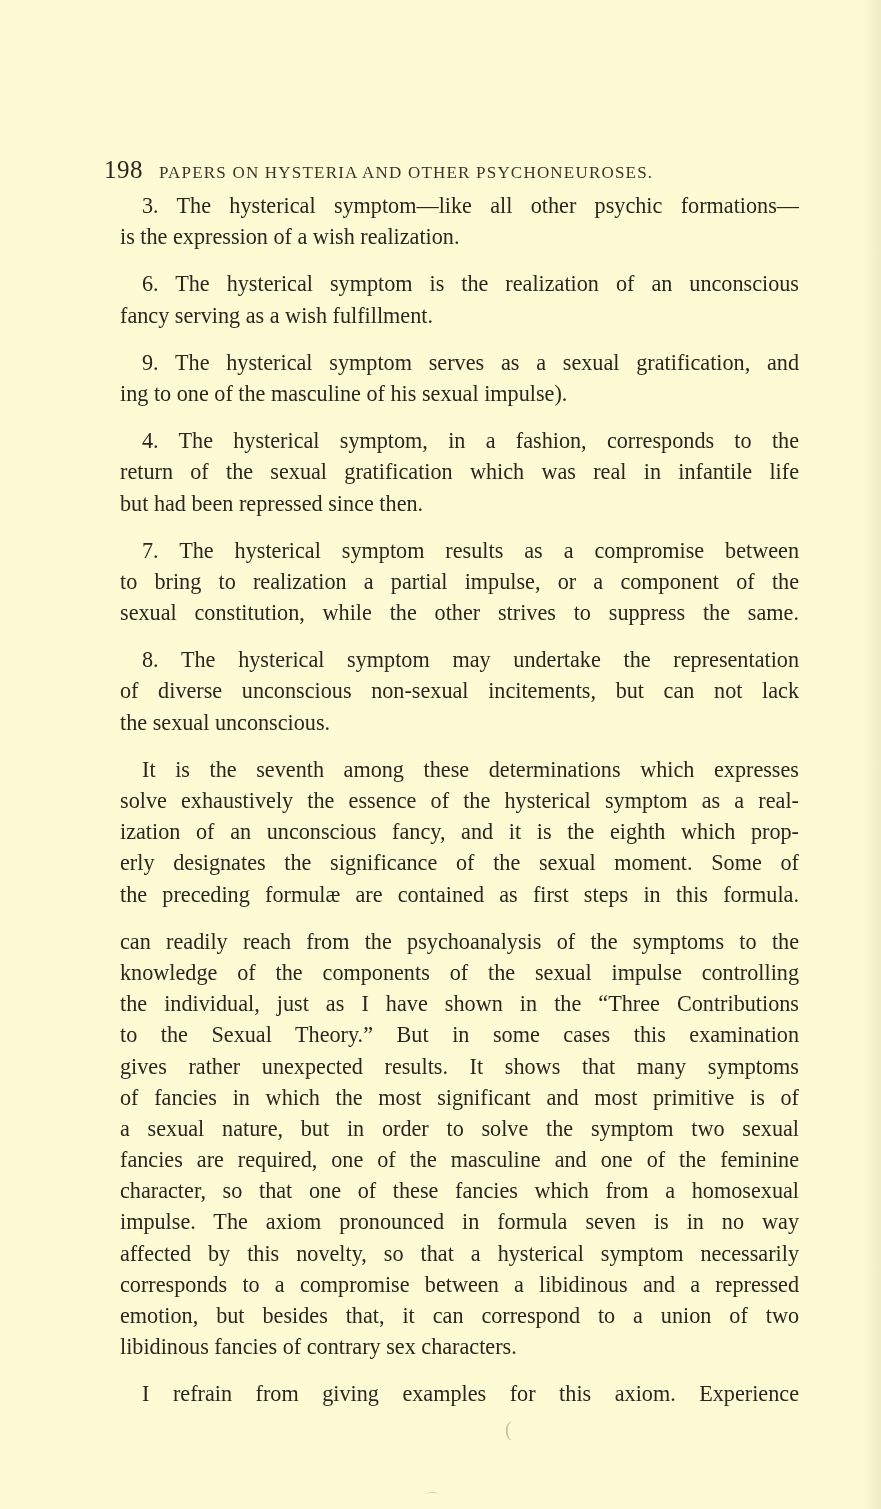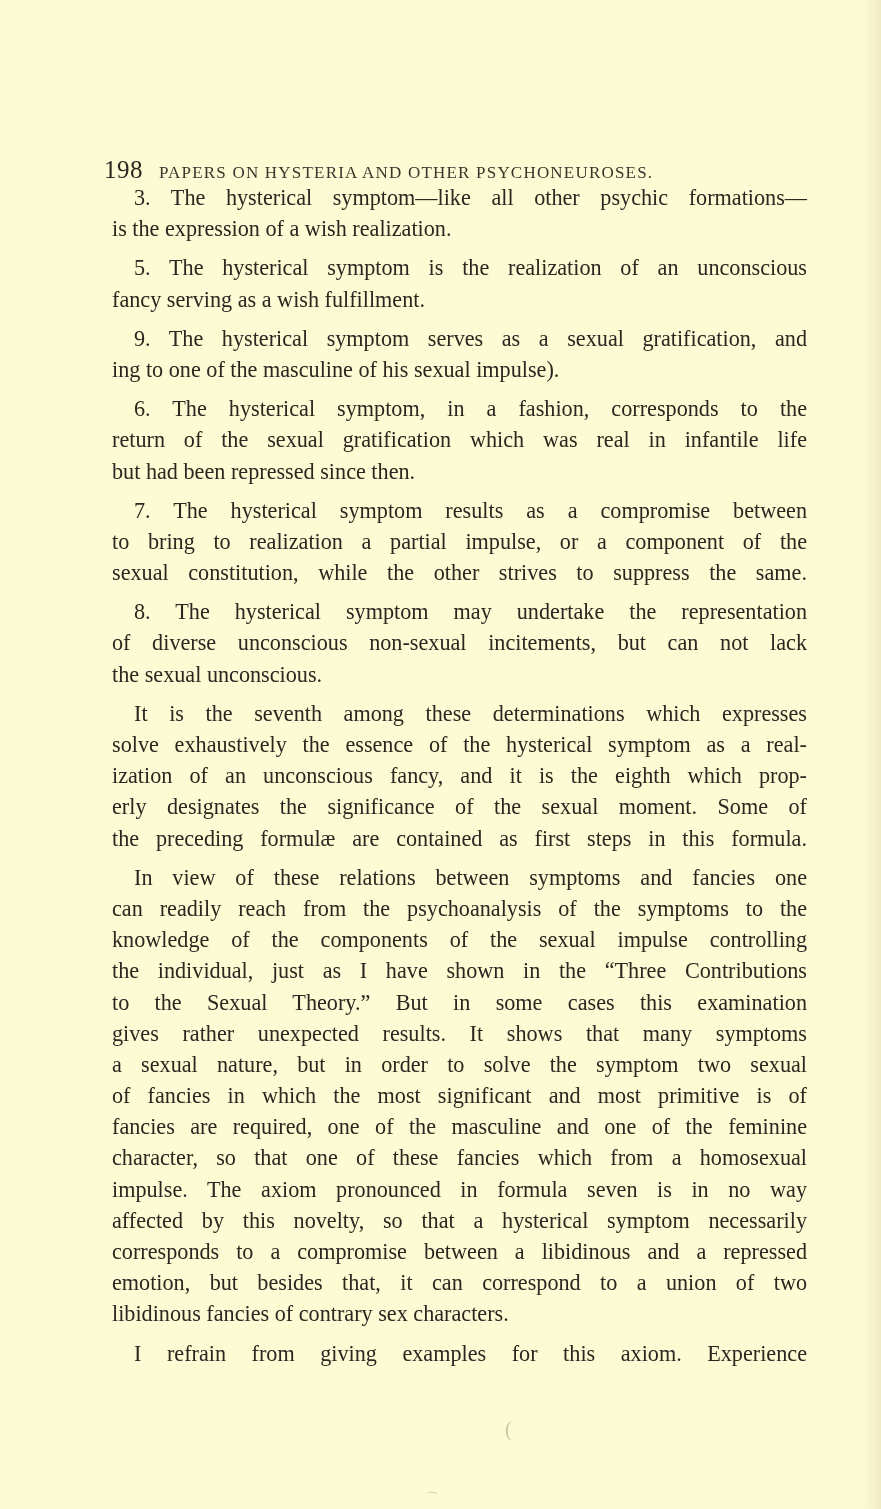--- a/index.html
+++ b/index.html
@@ -45,21 +45,21 @@
     }
     .body-text {
       position: absolute;
       left: 82px;
       top: 174px;
       width: 733px;
       font-size: 22.2px;
       line-height: 31.2px;
     }
     .para {
-      margin: 8px;
+      margin: 16px;
       text-align: justify;
       text-align-last: left;
       text-indent: 22px;
       hyphens: manual;
     }
     .line {
       display: block;
       text-align: justify;
       text-align-last: justify;
       white-space: nowrap;
@@ -88,31 +88,31 @@
 </div>
 
 <div class="body-text">
 
   <div class="para">
     <span class="line indent">3. The hysterical symptom—like all other psychic formations—</span>
     <span class="line last">is the expression of a wish realization.</span>
   </div>
 
   <div class="para">
-    <span class="line indent">5. The hysterical symptom is the realization of an unconscious</span>
+    <span class="line indent">6. The hysterical symptom is the realization of an unconscious</span>
     <span class="line last">fancy serving as a wish fulfillment.</span>
   </div>
 
   <div class="para">
     <span class="line indent">9. The hysterical symptom serves as a sexual gratification, and</span>
     <span class="line last">ing to one of the masculine of his sexual impulse).</span>
   </div>
 
   <div class="para">
-    <span class="line indent">6. The hysterical symptom, in a fashion, corresponds to the</span>
+    <span class="line indent">4. The hysterical symptom, in a fashion, corresponds to the</span>
     <span class="line">return of the sexual gratification which was real in infantile life</span>
     <span class="line last">but had been repressed since then.</span>
   </div>
 
   <div class="para">
     <span class="line indent">7. The hysterical symptom results as a compromise between</span>
     <span class="line">to bring to realization a partial impulse, or a component of the</span>
     <span class="line">sexual constitution, while the other strives to suppress the same.</span>
   </div>
 
@@ -124,28 +124,27 @@
 
   <div class="para">
     <span class="line indent">It is the seventh among these determinations which expresses</span>
     <span class="line">solve exhaustively the essence of the hysterical symptom as a real-</span>
     <span class="line">ization of an unconscious fancy, and it is the eighth which prop-</span>
     <span class="line">erly designates the significance of the sexual moment.  Some of</span>
     <span class="line">the preceding formulæ are contained as first steps in this formula.</span>
   </div>
 
   <div class="para">
-    <span class="line indent">In view of these relations between symptoms and fancies one</span>
     <span class="line">can readily reach from the psychoanalysis of the symptoms to the</span>
     <span class="line">knowledge of the components of the sexual impulse controlling</span>
     <span class="line">the individual, just as I have shown in the “Three Contributions</span>
     <span class="line">to the Sexual Theory.”  But in some cases this examination</span>
     <span class="line">gives rather unexpected results.  It shows that many symptoms</span>
+    <span class="line">of fancies in which the most significant and most primitive is of</span>
     <span class="line">a sexual nature, but in order to solve the symptom two sexual</span>
-    <span class="line">of fancies in which the most significant and most primitive is of</span>
     <span class="line">fancies are required, one of the masculine and one of the feminine</span>
     <span class="line">character, so that one of these fancies which from a homosexual</span>
     <span class="line">impulse.  The axiom pronounced in formula seven is in no way</span>
     <span class="line">affected by this novelty, so that a hysterical symptom necessarily</span>
     <span class="line">corresponds to a compromise between a libidinous and a repressed</span>
     <span class="line">emotion, but besides that, it can correspond to a union of two</span>
     <span class="line last">libidinous fancies of contrary sex characters.</span>
   </div>
 
   <div class="para">

